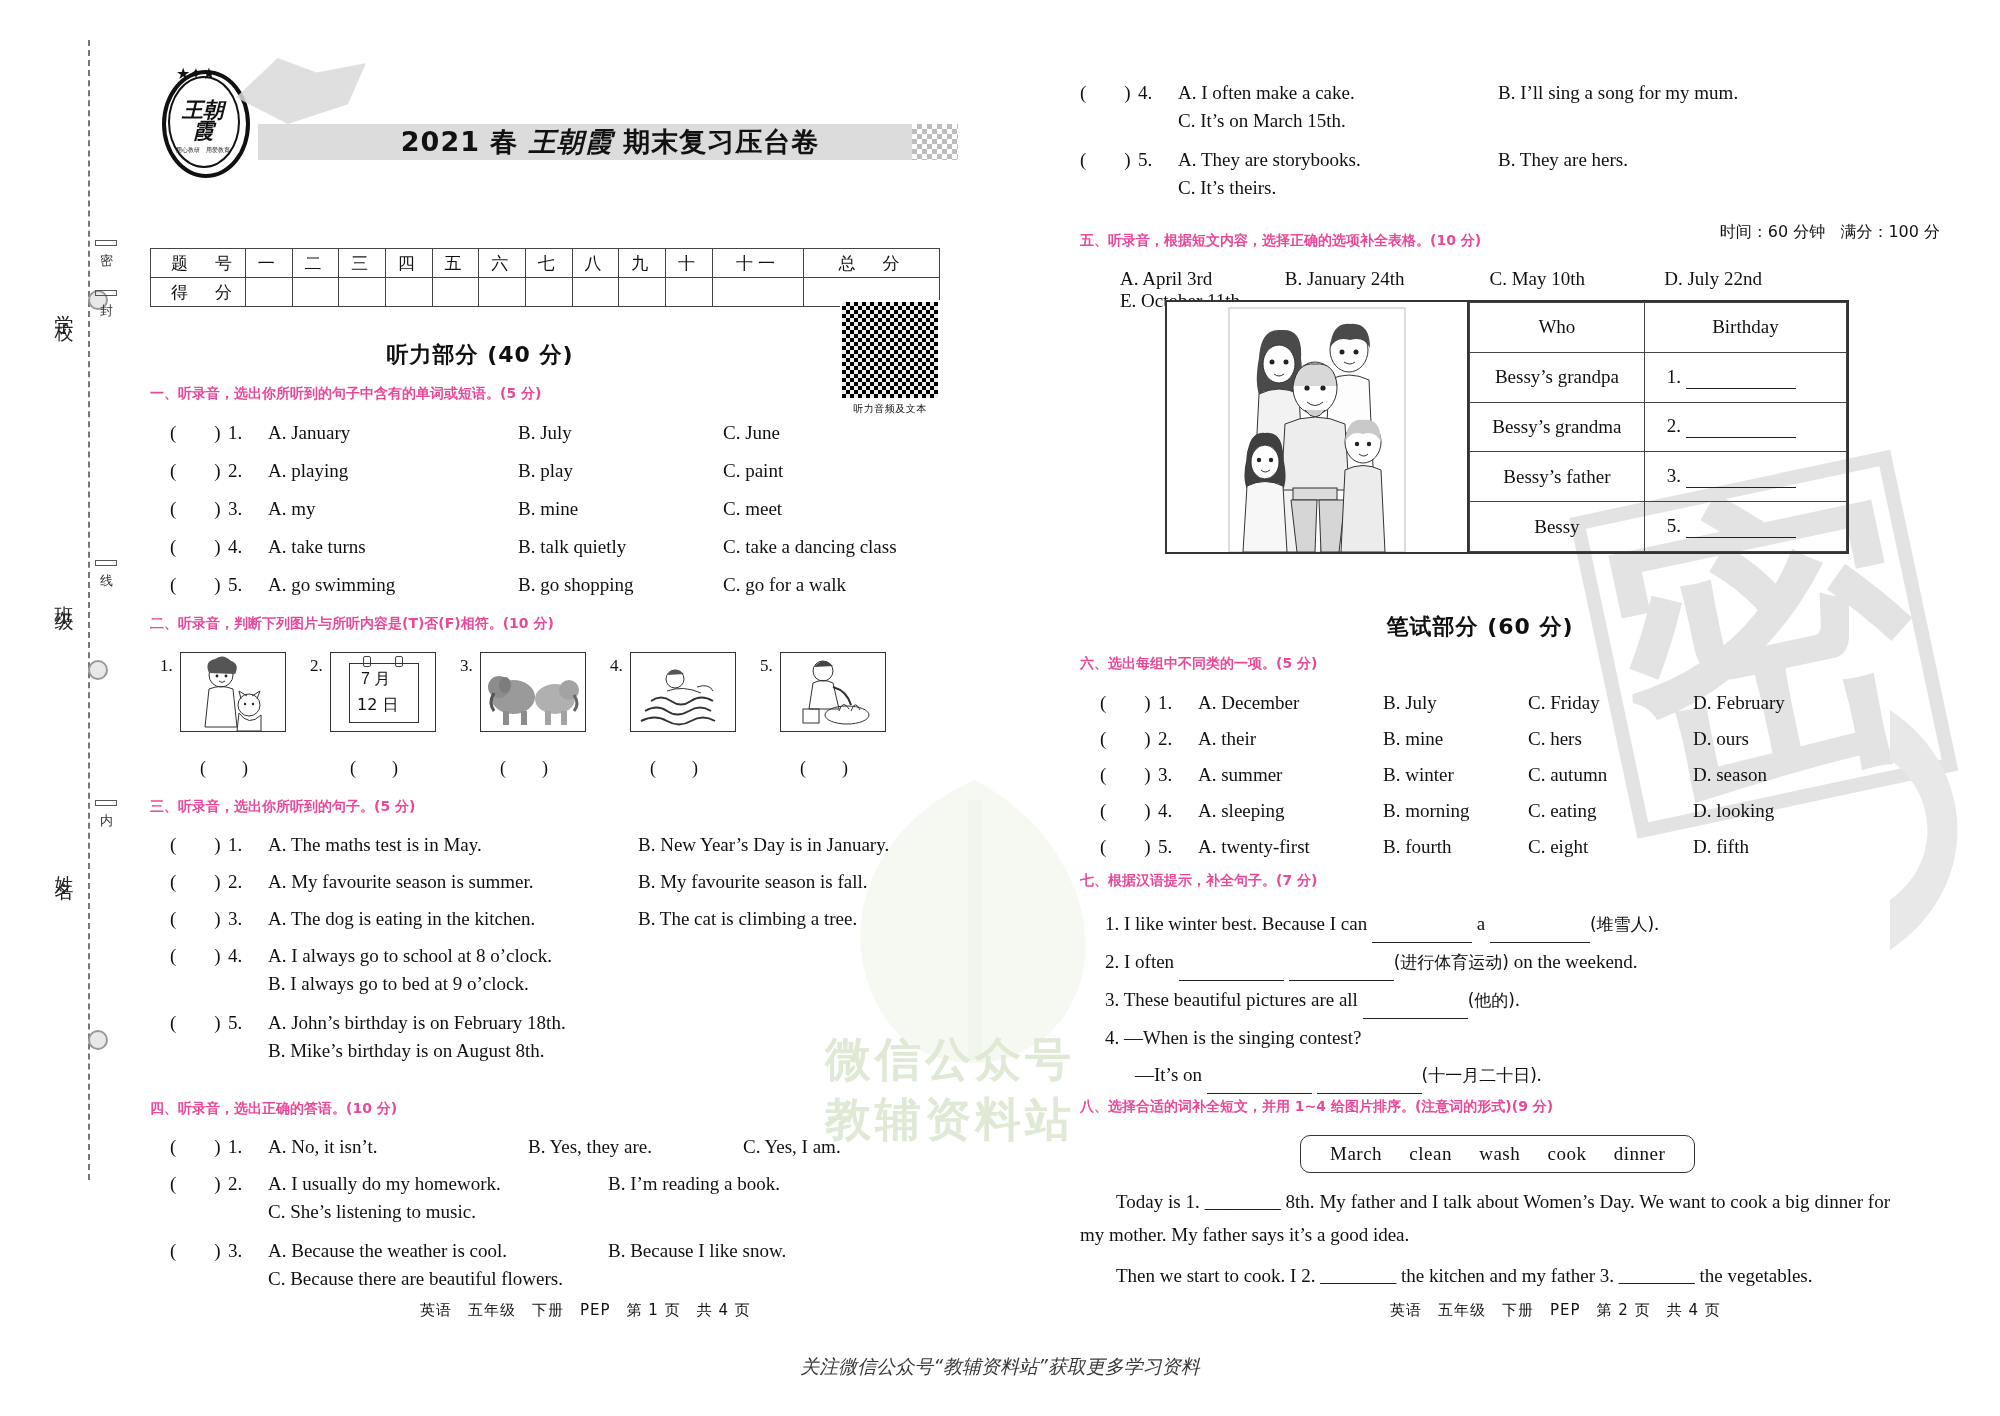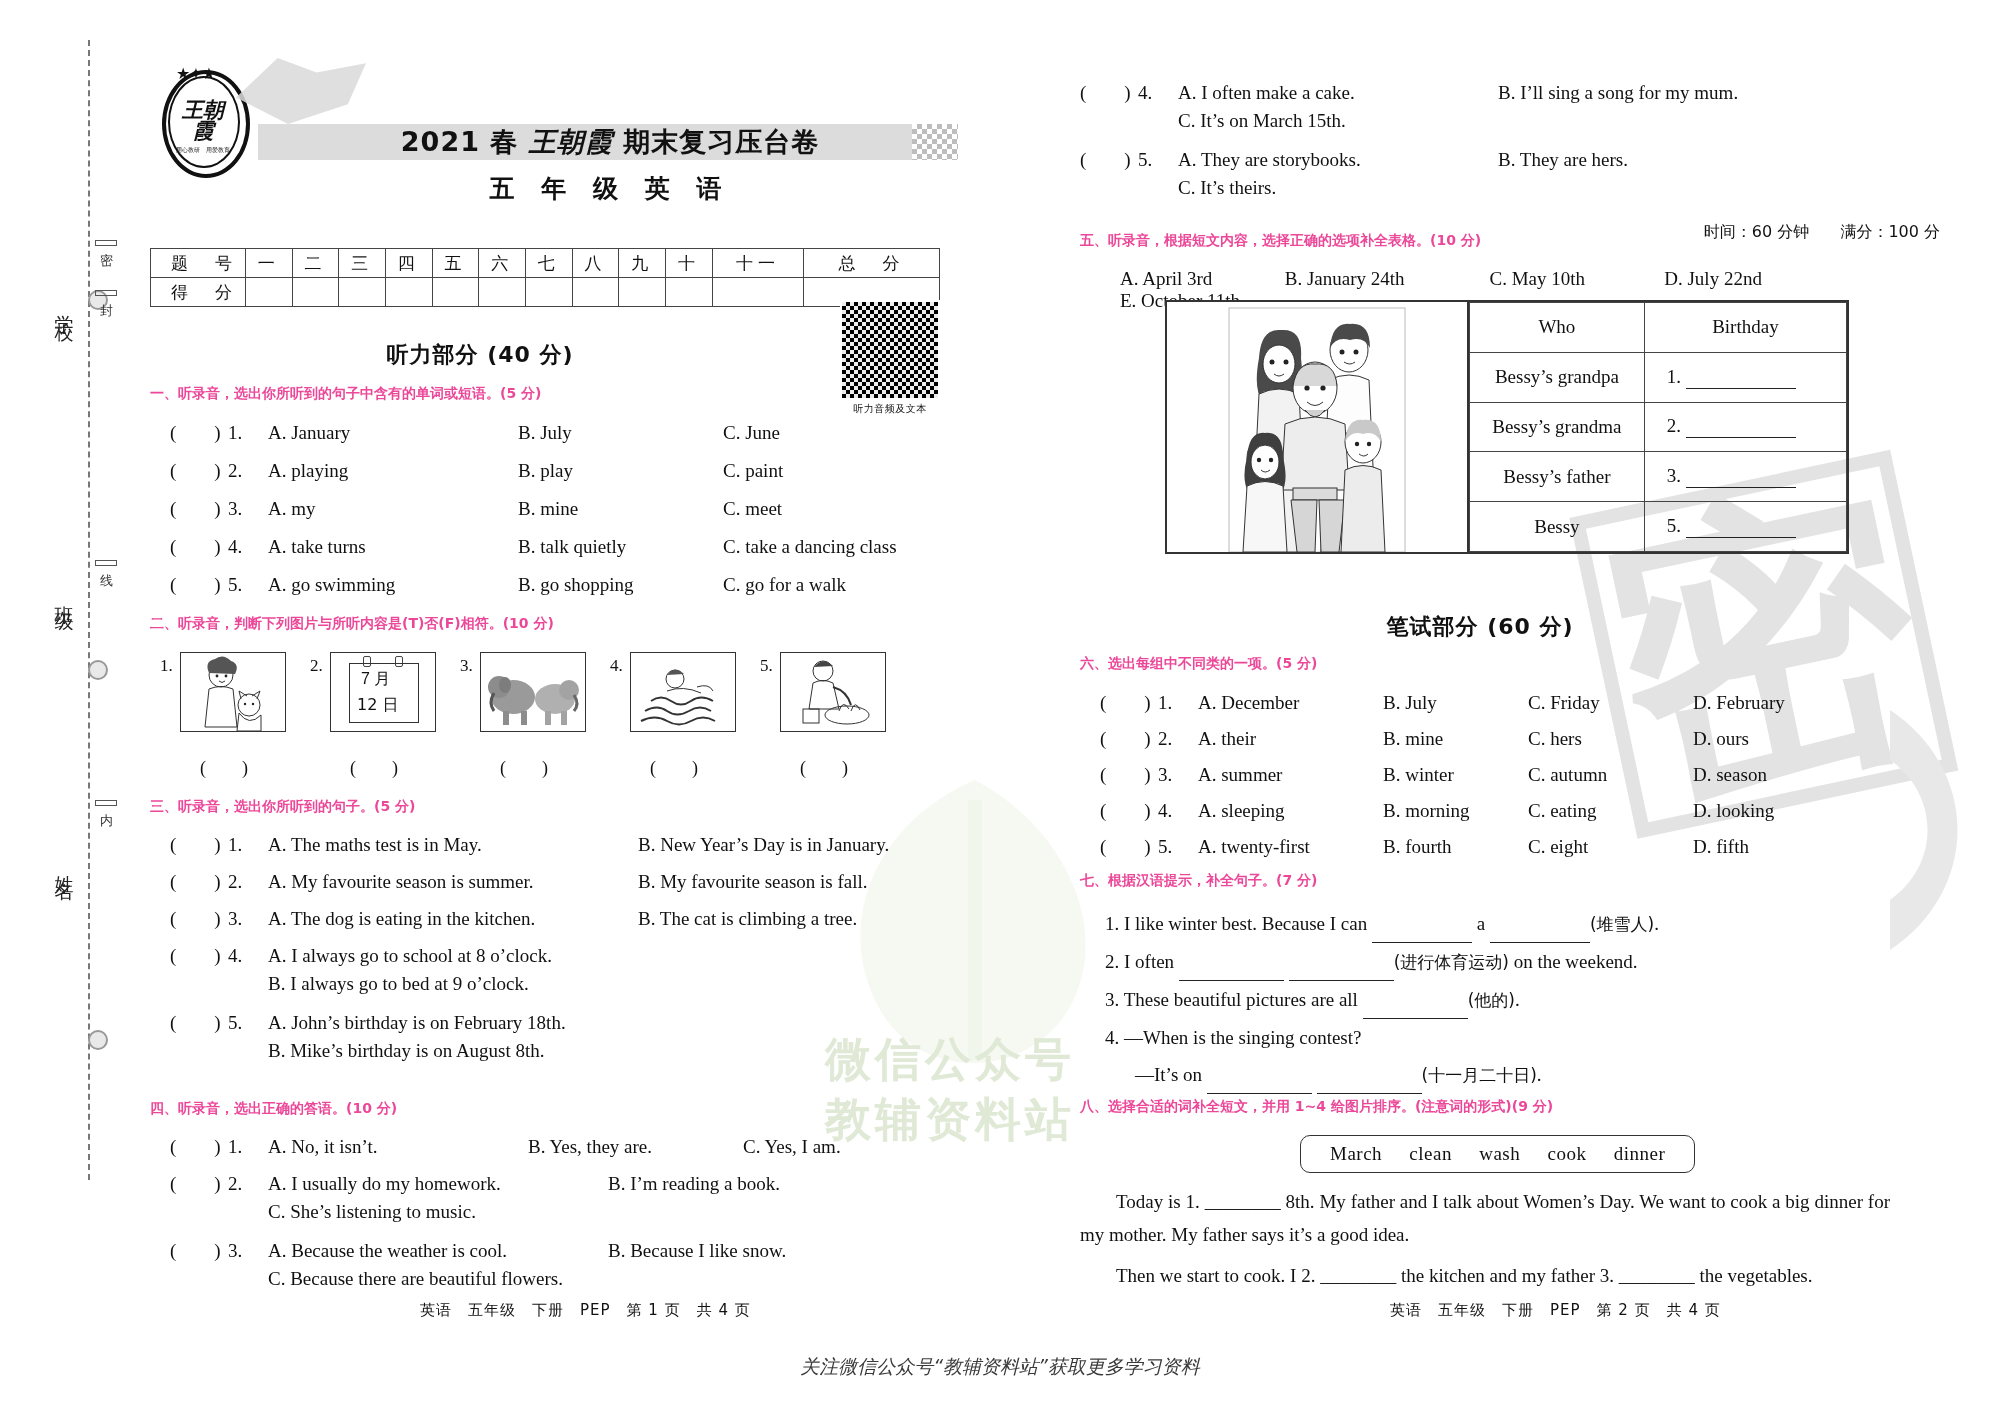--- a/index.html
+++ b/index.html
@@ -87,21 +87,21 @@
   .main-title .brand { font-style:italic; }
   .sub-title {
     position:absolute; left:300px; top:172px; width:620px; text-align:center;
     font-family:"DejaVu Sans", sans-serif; font-size:25px; font-weight:bold;
     letter-spacing:9px; color:#111;
   }
   .meta-line {
     position:absolute; right:60px; top:222px;
     font-family:"DejaVu Sans", sans-serif; font-size:16px; color:#111;
   }
-  .meta-line span { margin-left:26px; }
+  .meta-line span { margin-left:10px; }
 
   
   table.score {
     position:absolute; left:150px; top:248px; width:790px;
     border-collapse:collapse;
     font-family:"DejaVu Sans", sans-serif; font-size:17px;
   }
   table.score td {
     border:1px solid #444; height:28px; text-align:center;
     letter-spacing:5px; padding:0;
@@ -259,21 +259,20 @@
   </div>
   <div class="ribbon-deco"></div>
   <div class="title-band">
       <div class="checker"></div>
     </div>
   <div class="main-title">
     <span>2021 春</span>
     <span class="brand">王朝霞</span>
     <span>期末复习压台卷</span>
   </div>
-  <div class="sub-title">五 年 级 英 语</div>
   <div class="meta-line">
     <span>时间：60 分钟</span>
     <span>满分：100 分</span>
   </div>
 
   <table class="score">
     <tbody>
         <tr>
       <td class="lab">题　号</td>
       <td>一</td>

